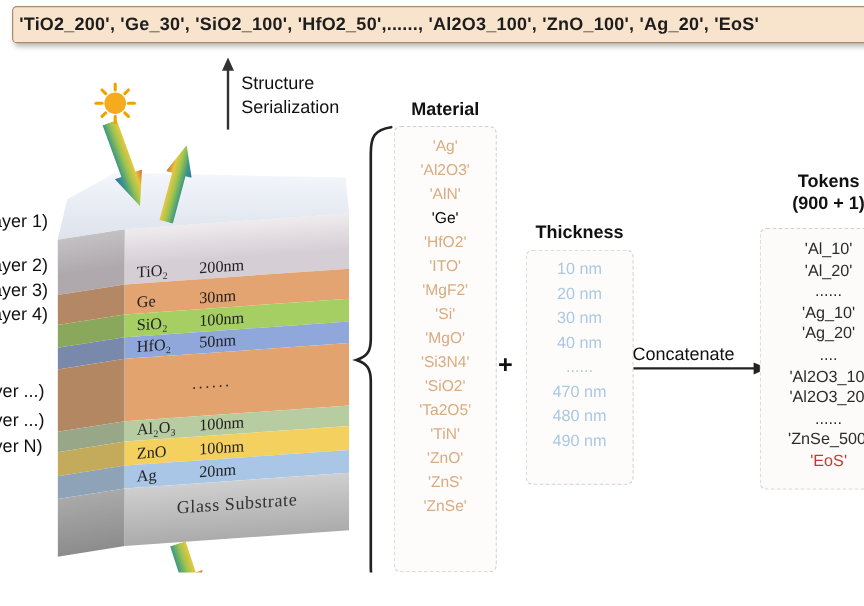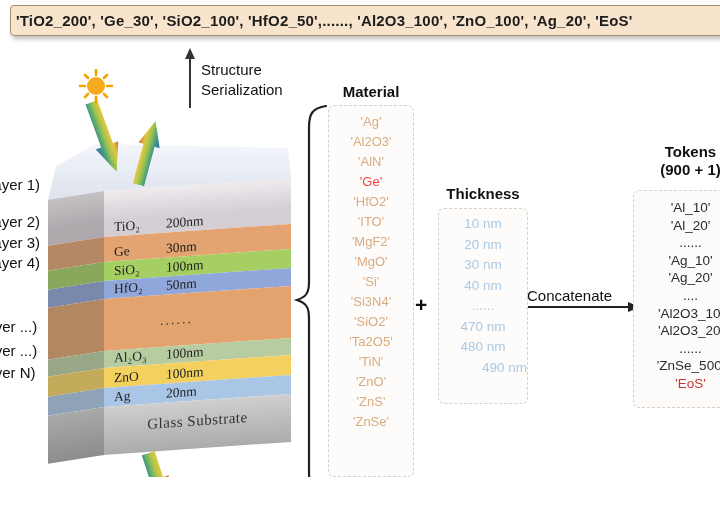--- a/index.html
+++ b/index.html
@@ -189,47 +189,47 @@
       <line x1="524" y1="307" x2="629" y2="307" stroke="#222" stroke-width="2"></line>
       <polygon points="640,307 628,302 628,312" fill="#222"></polygon>
     </g>
   </svg>
 
   <div class="panel-title" style="left:328px;top:83px;width:86px">Material</div>
   <div class="panel mat-panel">
     <div style="color: rgb(217, 171, 128);">'Ag'</div>
     <div style="color: rgb(217, 171, 128);">'Al2O3'</div>
     <div style="color: rgb(217, 171, 128);">'AlN'</div>
-    <div style="color: #ef4444;">'Ge'</div>
+    <div style="color: #000000;">'Ge'</div>
     <div style="color: rgb(217, 171, 128);">'HfO2'</div>
     <div style="color: rgb(217, 171, 128);">'ITO'</div>
     <div style="color: rgb(217, 171, 128);">'MgF2'</div>
+    <div style="color: rgb(217, 171, 128);">'Si'</div>
     <div style="color: rgb(217, 171, 128);">'MgO'</div>
-    <div style="color: rgb(217, 171, 128);">'Si'</div>
     <div style="color: rgb(217, 171, 128);">'Si3N4'</div>
     <div style="color: rgb(217, 171, 128);">'SiO2'</div>
     <div style="color: rgb(217, 171, 128);">'Ta2O5'</div>
     <div style="color: rgb(217, 171, 128);">'TiN'</div>
     <div style="color: rgb(217, 171, 128);">'ZnO'</div>
     <div style="color: rgb(217, 171, 128);">'ZnS'</div>
     <div style="color: rgb(217, 171, 128);">'ZnSe'</div>
   </div>
 
   <div class="plus">+</div>
 
   <div class="panel-title" style="left:434px;top:185px;width:98px">Thickness</div>
   <div class="panel thk-panel">
     <div style="color: rgb(171, 200, 229);">10 nm</div>
     <div style="color: rgb(171, 200, 229);">20 nm</div>
     <div style="color: rgb(171, 200, 229);">30 nm</div>
     <div style="color: rgb(171, 200, 229);">40 nm</div>
     <div style="color: rgb(171, 200, 229);">......</div>
     <div style="color: rgb(171, 200, 229);">470 nm</div>
     <div style="color: rgb(171, 200, 229);">480 nm</div>
-    <div style="color: rgb(171, 200, 229); text-align: right;">490 nm</div>
+    <div style="color: rgb(171, 200, 229);">490 nm</div>
   </div>
 
   <div class="concat-label">Concatenate</div>
 
   <div class="panel-title" style="left:633px;top:143px;width:115px">
     <div>Tokens</div>
     <div>(900 + 1)</div>
   </div>
   <div class="panel tok-panel">
     <div>'Al_10'</div>

